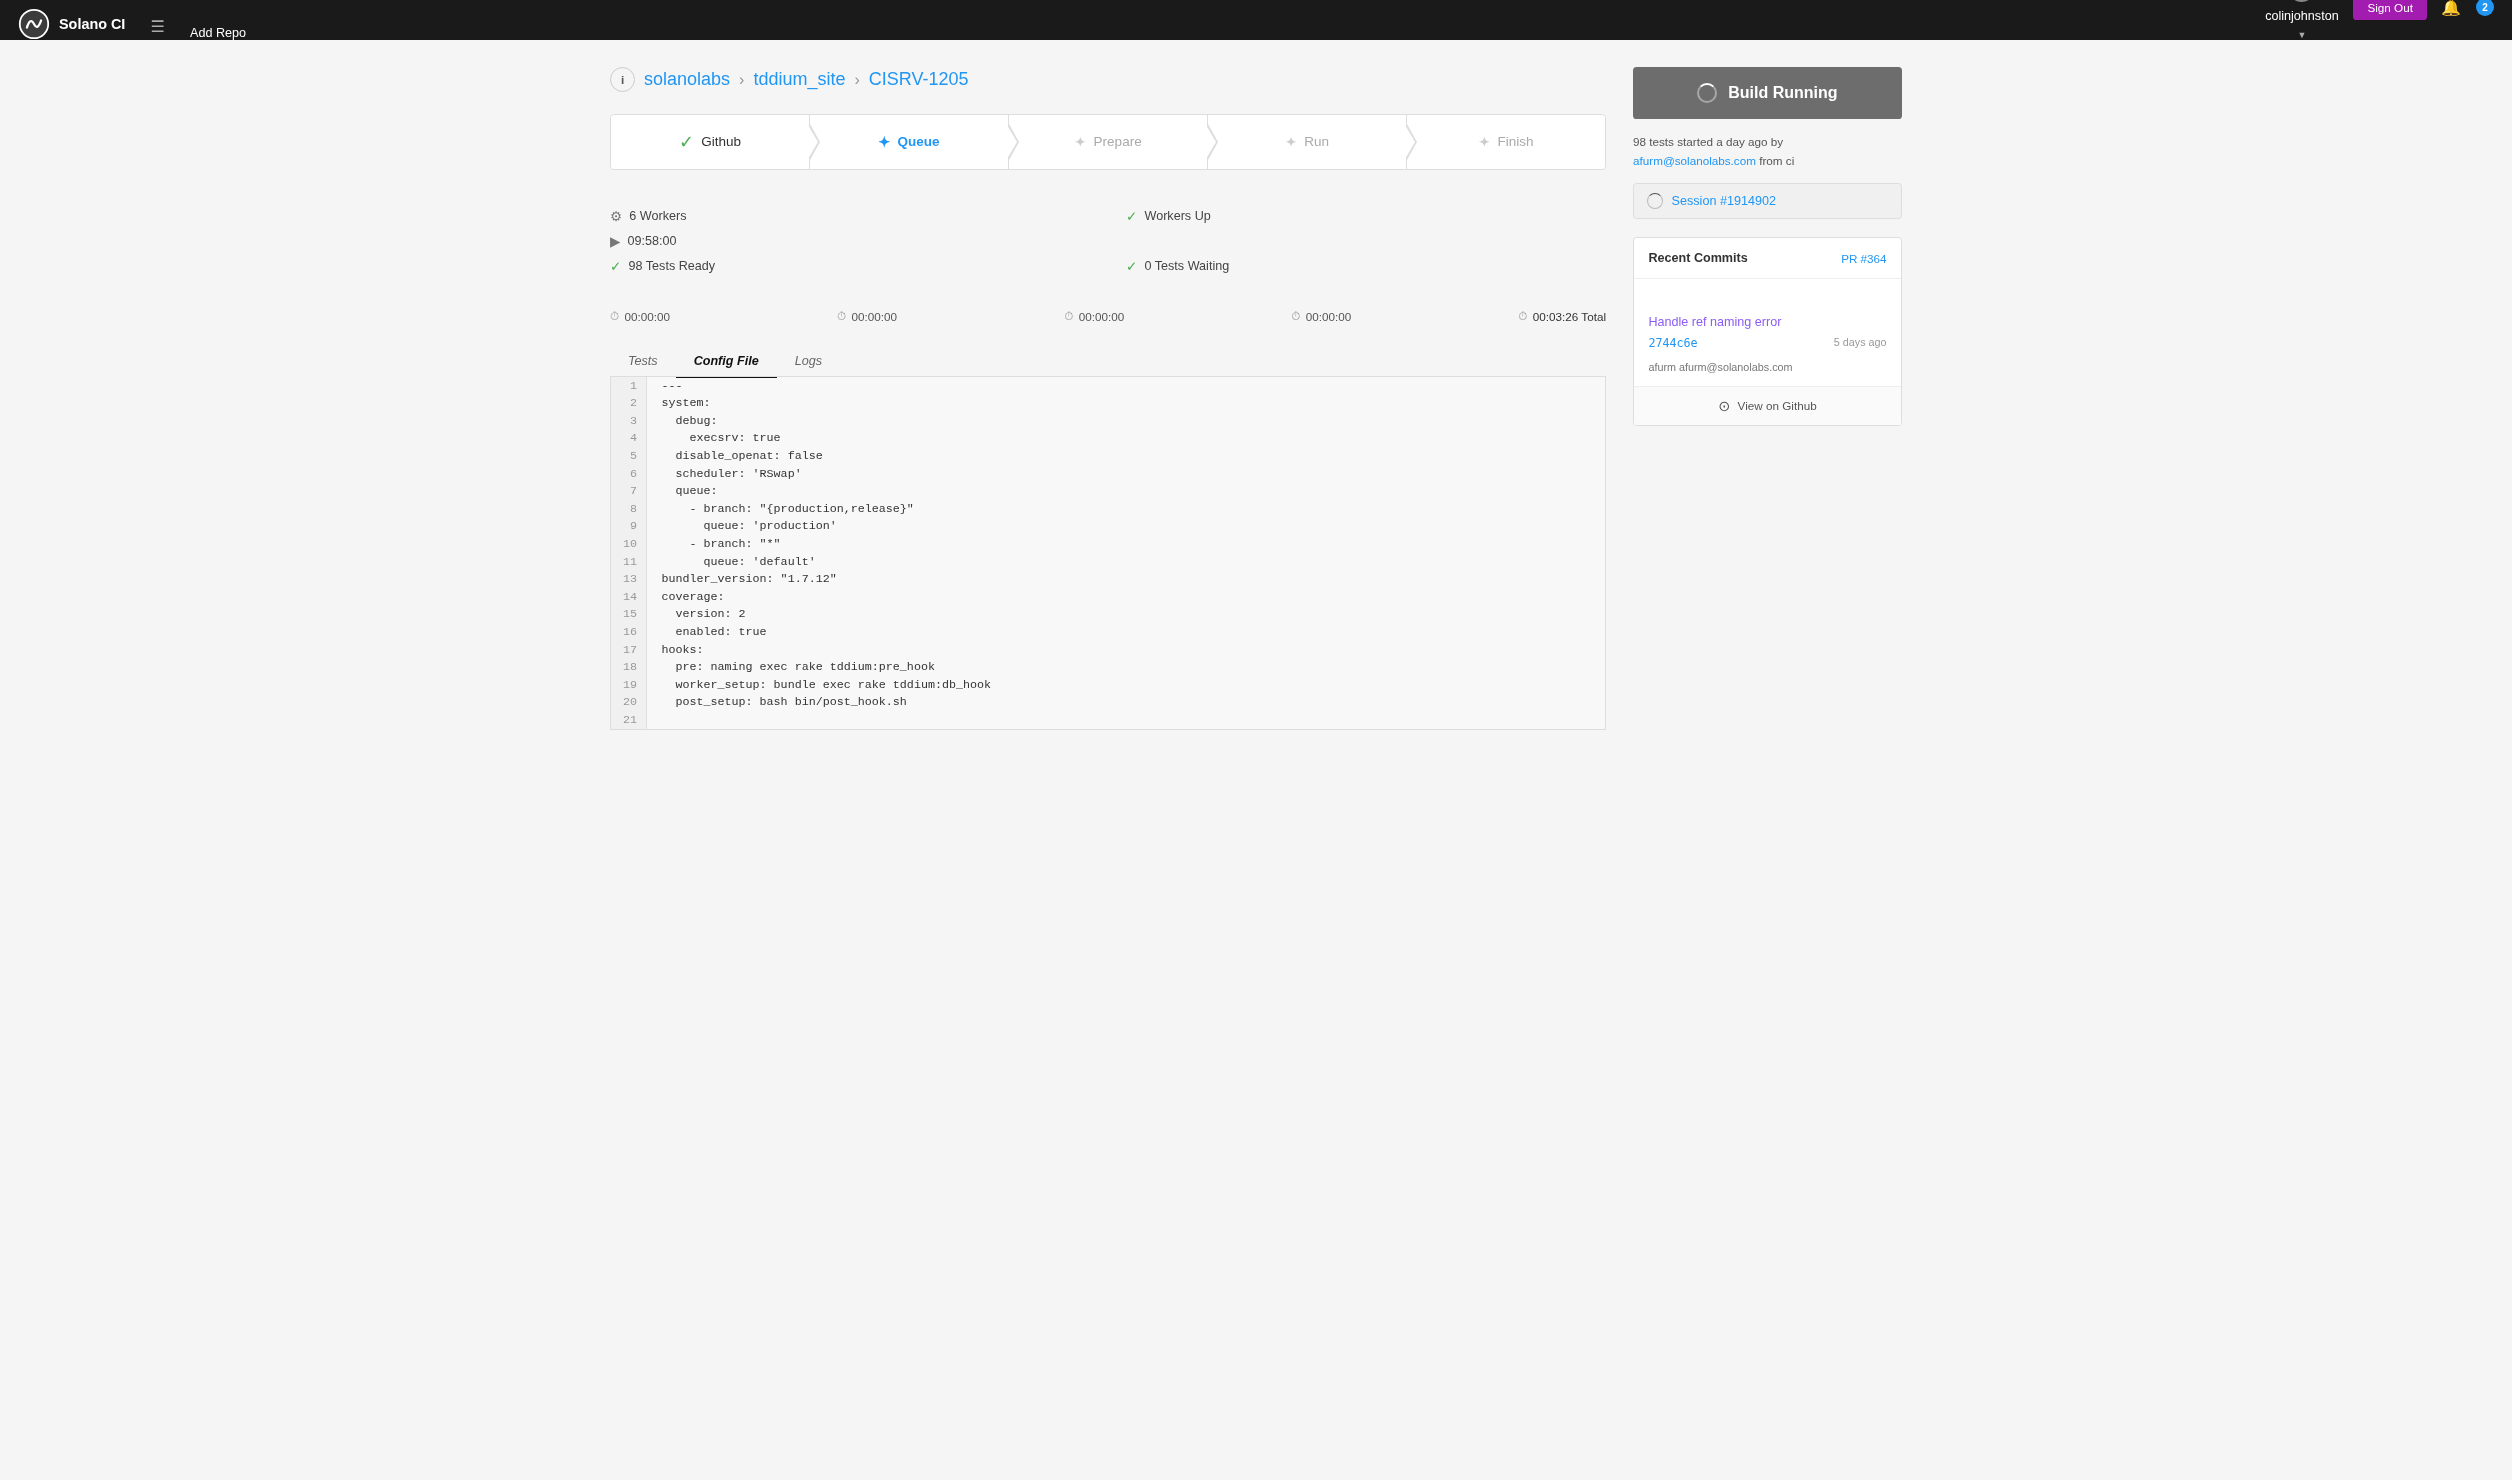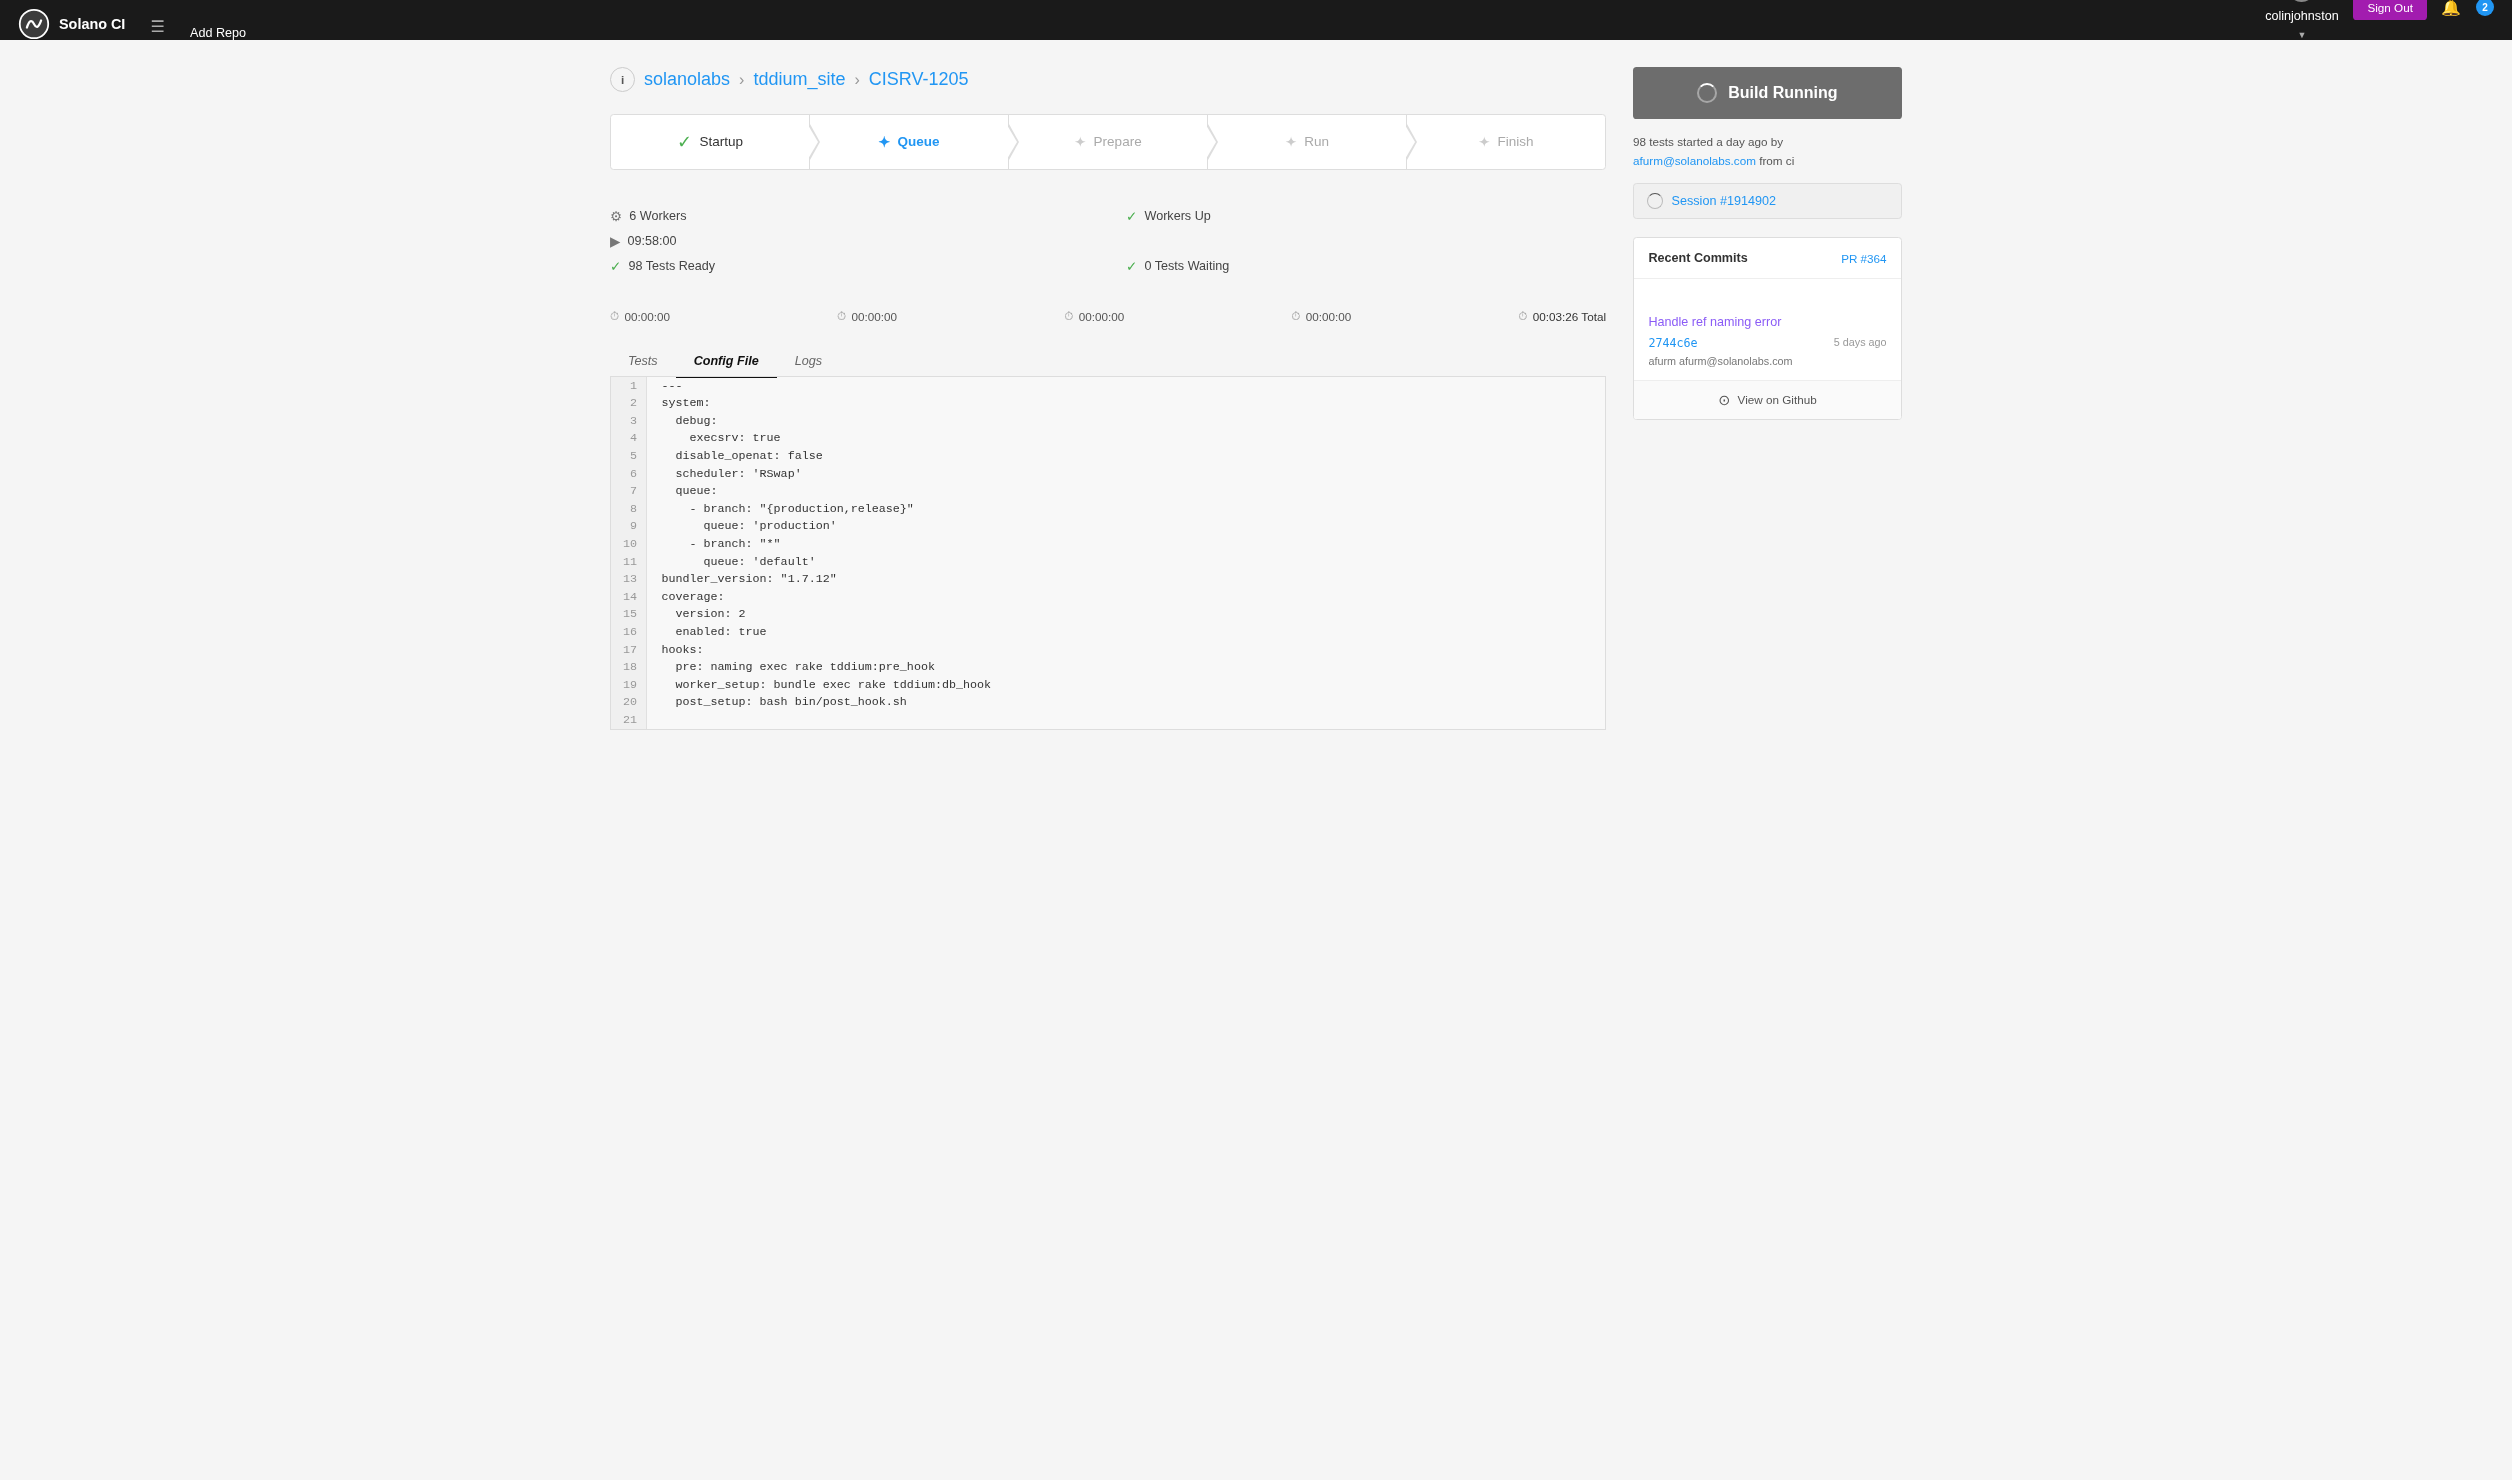--- a/index.html
+++ b/index.html
@@ -365,21 +365,21 @@
       font-family: monospace;
     }
     .commit-time {
       font-size: 10.8px;
       color: #999;
       float: right;
     }
     .commit-author {
       font-size: 10.8px;
       color: #777;
-      margin-top: 5px;
+      margin-top: 11px;
     }
     .view-github-btn {
       display: flex;
       align-items: center;
       justify-content: center;
       gap: 7.2px;
       padding: 10.8px;
       font-size: 11.7px;
       color: #555;
       cursor: pointer;
@@ -449,21 +449,21 @@
       <a class="breadcrumb-link">solanolabs</a>
       <span class="breadcrumb-sep">›</span>
       <a class="breadcrumb-link">tddium_site</a>
       <span class="breadcrumb-sep">›</span>
       <a class="breadcrumb-link">CISRV-1205</a>
     </div>
 
     <div class="pipeline" id="pipeline-container">
         <div class="pipeline-step done">
           <span class="pipeline-step-icon" style="color:#4CAF50;font-size:18px;">✓</span>
-          <span>Startup</span>
+          <span>Github</span>
         </div>
         <div class="pipeline-step active">
           <span class="pipeline-step-icon" style="color:#2196F3;font-size:14.4px;">✦</span>
           <span>Queue</span>
         </div>
         <div class="pipeline-step inactive">
           <span class="pipeline-step-icon" style="color:#ccc;font-size:14.4px;">✦</span>
           <span>Prepare</span>
         </div>
         <div class="pipeline-step inactive">

